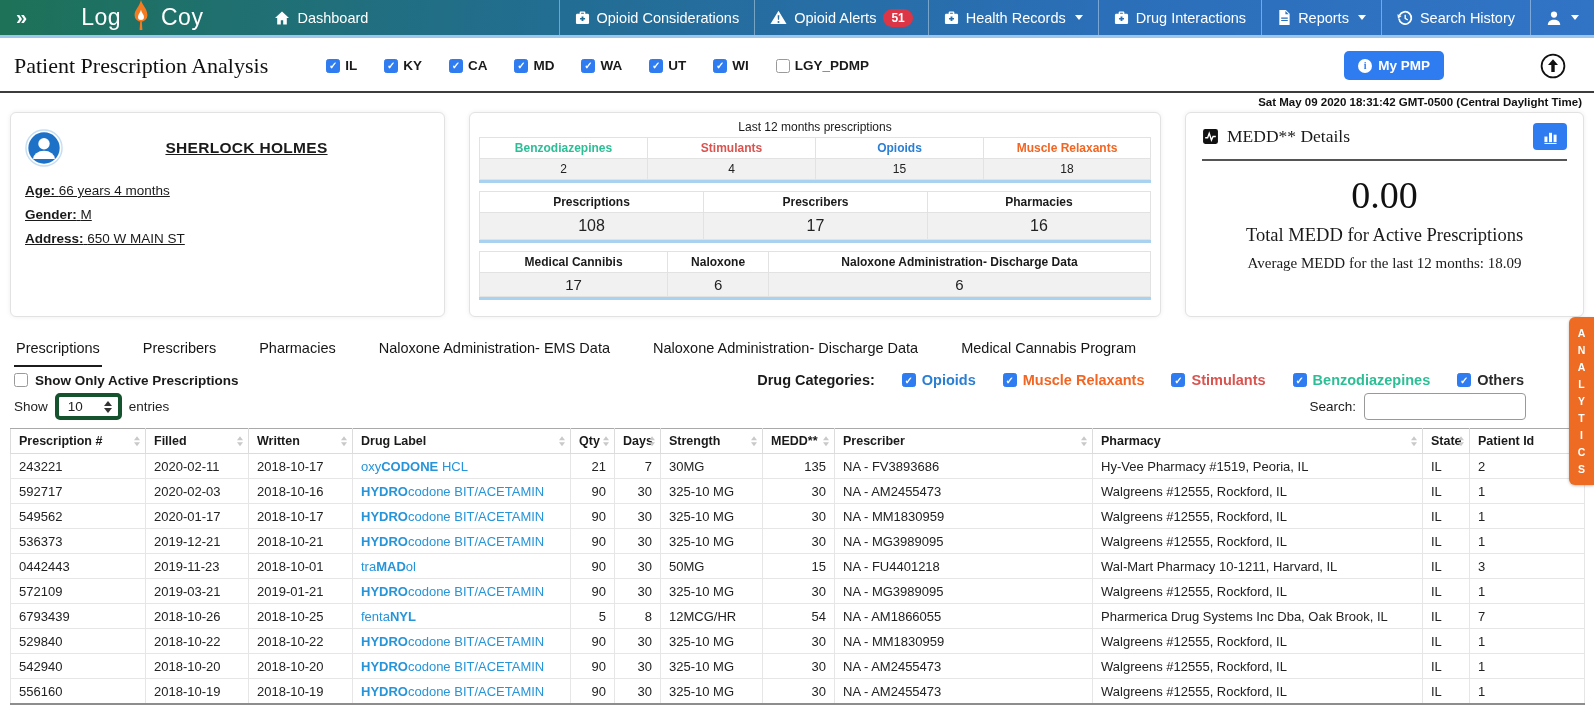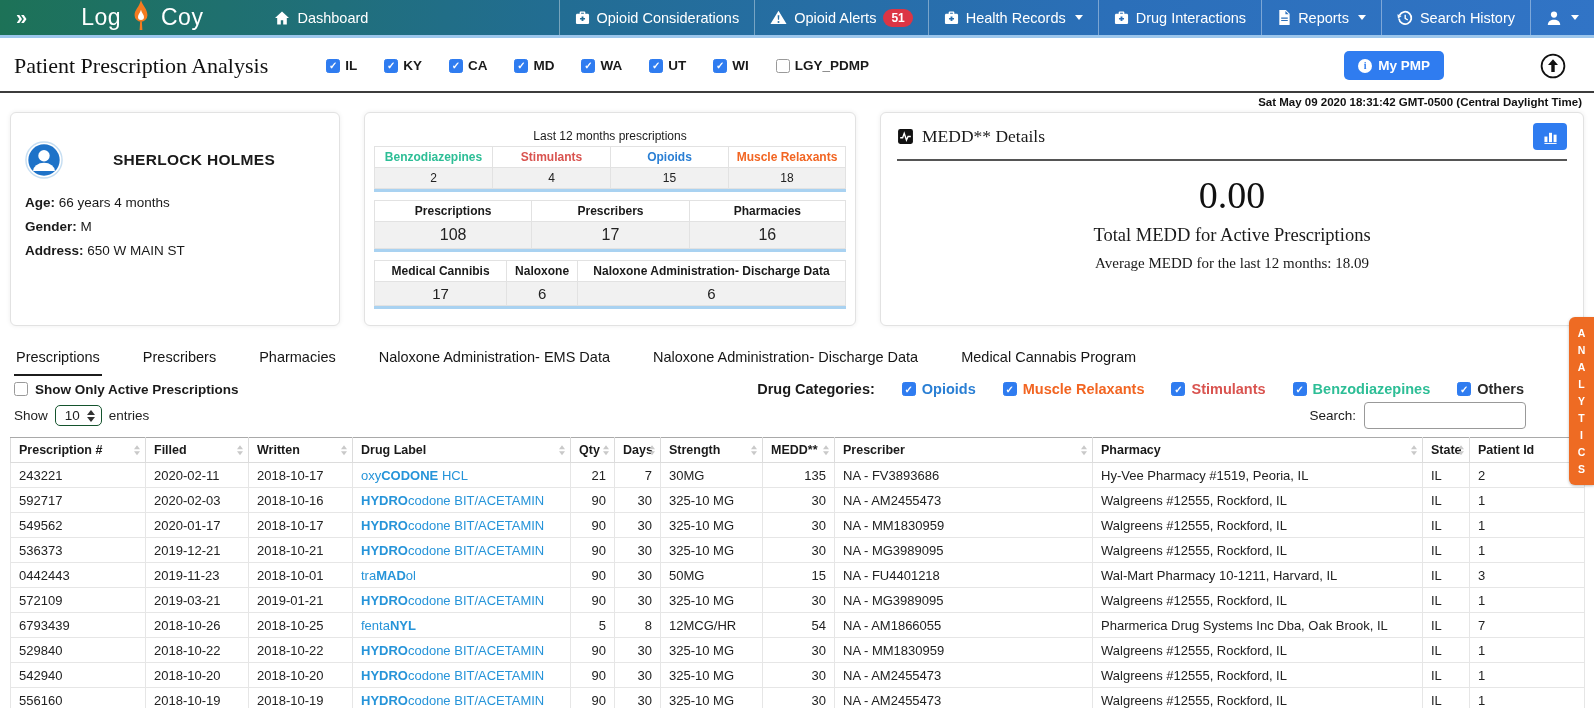--- a/index.html
+++ b/index.html
@@ -47,29 +47,29 @@
     font-family:"Liberation Sans", sans-serif;
   }
   .info-dot { width:14px; height:14px; background:#fff; color:#2f7cf0; border-radius:50%; font-size:10px; font-weight:bold; display:inline-flex; align-items:center; justify-content:center; font-family:"Liberation Serif",serif; }
   .top-arrow { margin:0 14px 0 96px; cursor:pointer; display:flex; }
   .header-rule { border-top:2px solid #3c3c3c; }
   .timestamp { text-align:right; font-size:11.5px; font-weight:600; color:#111; padding:3px 12px 0; }
 
   
   .cards { display:flex; gap:24px; padding:4px 10px 0; align-items:stretch; }
   .card { border:1px solid #e2e2e2; border-radius:6px; box-shadow:0 0 5px rgba(0,0,0,.07); background:#fff; }
-  .patient-card { width:330px; min-height:158px; padding:28px 14px; }
+  .patient-card { width:435px; min-height:158px; padding:16px 14px;text-decoration:underline; }
   .patient-top { display:flex; align-items:center; }
   .avatar { width:38px; height:38px; flex:0 0 auto; }
   .patient-name { flex:1; text-align:center; font-weight:bold; font-size:15.5px; letter-spacing:.3px; }
   .patient-fields { margin-top:16px; font-size:13.5px; }
   .patient-fields div { margin-top:9px; }
   .patient-fields b { font-weight:bold; }
 
-  .summary-card { width:492px; padding:14px 9px 8px; }
+  .summary-card { width:692px; padding:5px 9px 8px; }
   .summary-title { text-align:center; font-size:12px; padding:2px 0 3px; }
   .mini-table { border-bottom:3px solid #a9d2f1; margin-bottom:8px; }
   .mini-row { display:flex; }
   .mini-cell {
     border:1px solid #e2e2e2; border-right-width:0; text-align:center; padding:3px 4px;
     font-size:12px; overflow:hidden; white-space:nowrap;
   }
   .mini-row .mini-cell:last-child { border-right-width:1px; }
   .mini-row.hdr .mini-cell { font-weight:bold; background:#fff; border-bottom-width:0; }
   .mini-row.val .mini-cell { background:#f1f1f1; color:#222; }
@@ -97,21 +97,21 @@
   
   .filters { padding:5px 14px 0; }
   .filter-row1 { display:flex; align-items:center; }
   .active-only { display:flex; align-items:center; gap:7px; font-size:13.5px; font-weight:bold; cursor:pointer; }
   .drug-cats { margin-left:auto; display:flex; align-items:center; gap:27px; padding-right:56px; }
   .drug-cats-label { font-size:14.5px; font-weight:bold; }
   .cat-item { display:flex; align-items:center; gap:6px; font-size:14.5px; font-weight:bold; cursor:pointer; white-space:nowrap; }
   .filter-row2 { display:flex; align-items:center; margin-top:5px; }
   .show-entries { display:flex; align-items:center; gap:7px; font-size:13.5px; color:#222; }
   .page-size {
-    border:1px solid #14532d; border-radius:5px; padding:2px 6px 2px 9px; display:flex; align-items:center; gap:7px;
+    border:4px solid #14532d; border-radius:5px; padding:2px 6px 2px 9px; display:flex; align-items:center; gap:21px;
     font-size:13.5px; background:#fff; cursor:pointer;
   }
   .stepper { display:flex; flex-direction:column; gap:2px; }
   .stepper i { display:block; width:0; height:0; border-left:4px solid transparent; border-right:4px solid transparent; }
   .stepper .up { border-bottom:5px solid #333; }
   .stepper .dn { border-top:5px solid #333; }
   .search-wrap { margin-left:auto; display:flex; align-items:center; gap:8px; font-size:13.5px; padding-right:54px; }
   .search-input { width:162px; height:27px; border:1px solid #999; border-radius:4px; padding:0 8px; font-size:13px; font-family:"Liberation Sans",sans-serif; }
 
   

